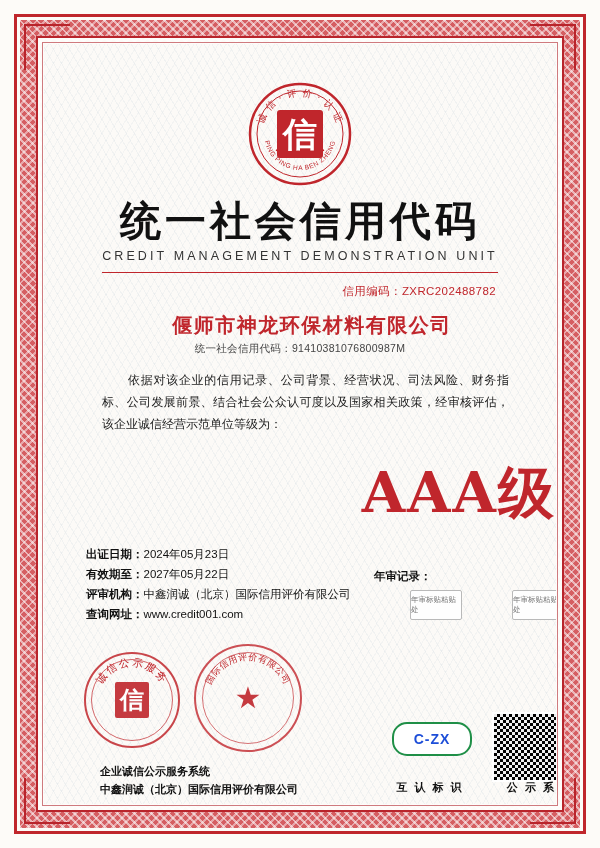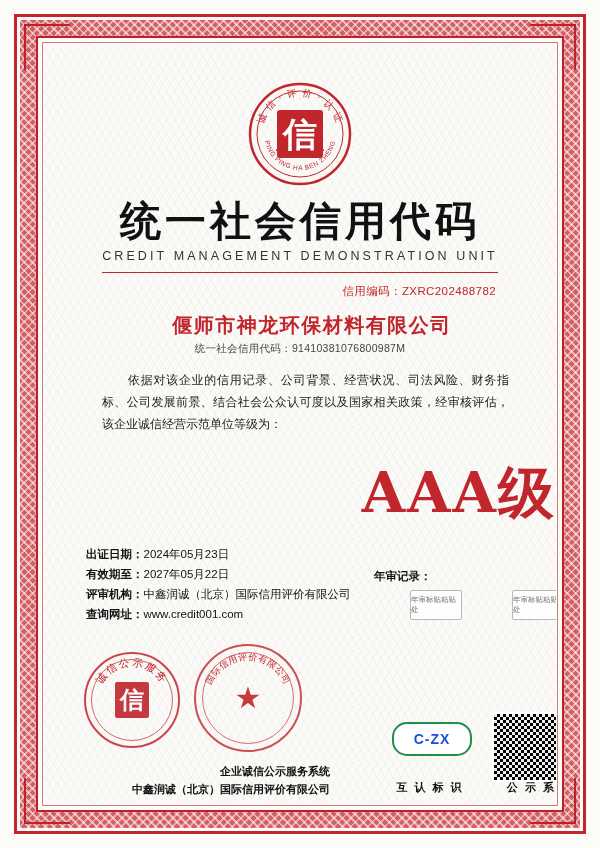--- a/index.html
+++ b/index.html
@@ -319,21 +319,21 @@
     color: #c0262c;
     line-height: 1;
     opacity: .9;
   }
 
   .seal-caption {
     position: absolute;
     left: 56px;
     top: 718px;
     width: 230px;
-    text-align: right;
+    text-align: left;
     font-size: 11px;
     line-height: 18px;
     color: #111;
     font-weight: bold;
   }
 
   .mutual-logo {
     position: absolute;
     left: 348px;
     top: 678px;

